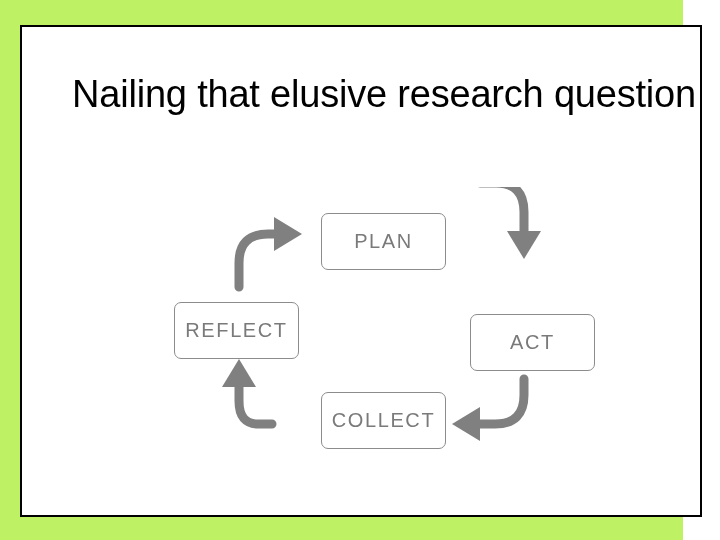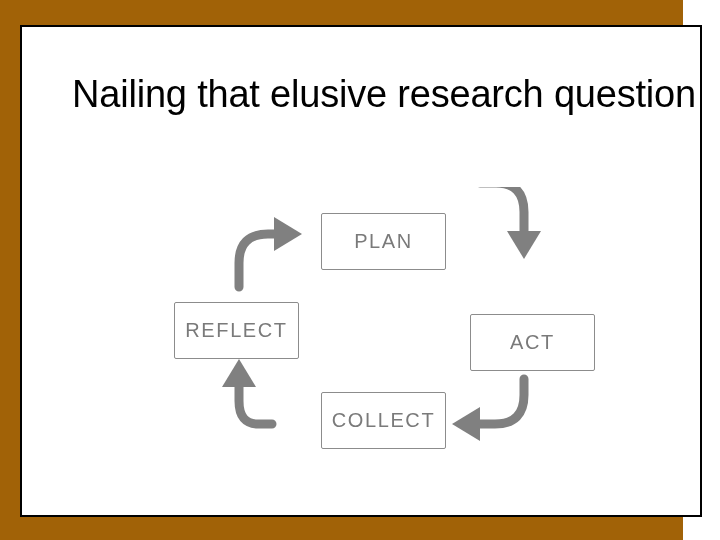--- a/index.html
+++ b/index.html
@@ -11,21 +11,21 @@
     width: 720px;
     height: 540px;
     font-family: "Liberation Sans", sans-serif;
     overflow: hidden;
   }
   #slide {
     position: absolute;
     left: 0; top: 0;
     width: 683px;
     height: 540px;
-    background: #a16207;
+    background: #bef264;
   }
   #slide-frame {
     position: absolute;
     left: 20px;
     top: 25px;
     width: 682px;
     height: 492px;
     border: 2px solid #000000;
     box-sizing: border-box;
     background: #ffffff;
@@ -47,21 +47,21 @@
     position: absolute;
     left: 140px;
     top: 160px;
     width: 460px;
     height: 290px;
   }
   .node-box {
     position: absolute;
     box-sizing: border-box;
     border: 1.6px solid #8c8c8c;
-    border-radius: 2px;
+    border-radius: 7px;
     background: #ffffff;
     display: flex;
     align-items: center;
     justify-content: center;
   }
   .node-label {
     font-size: 20px;
     letter-spacing: 1.6px;
     color: #7a7a7a;
     font-weight: 400;

